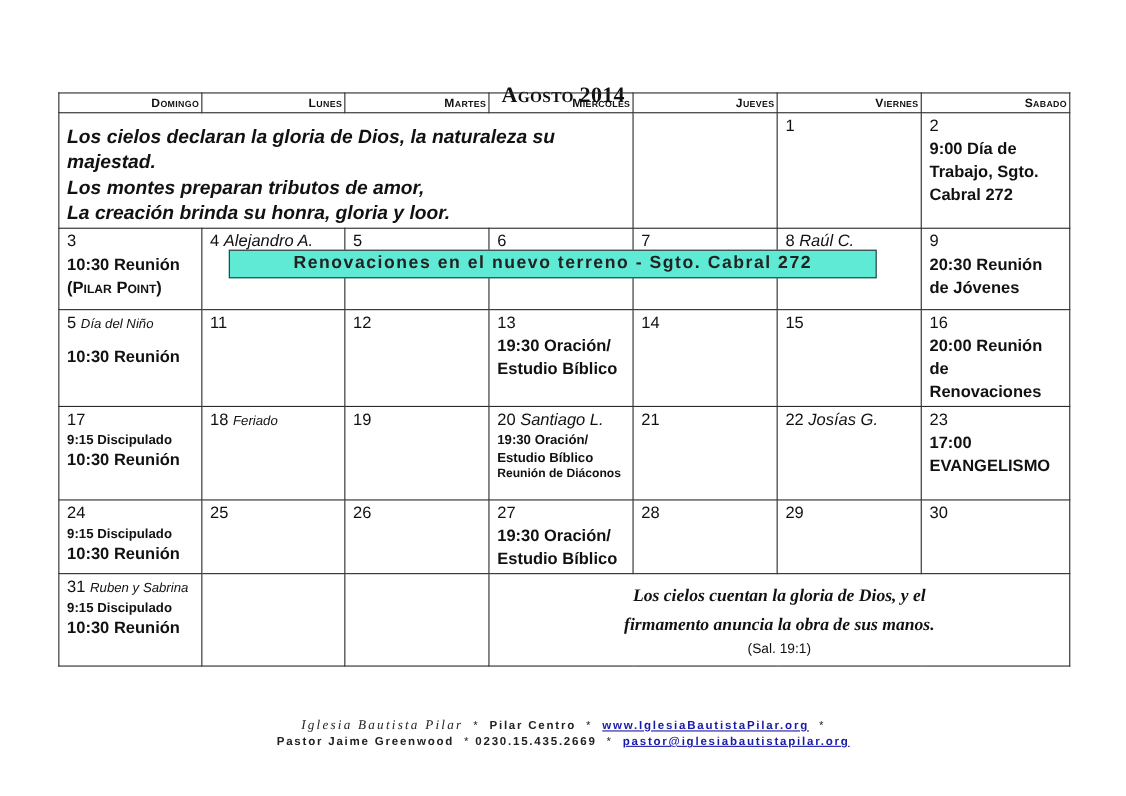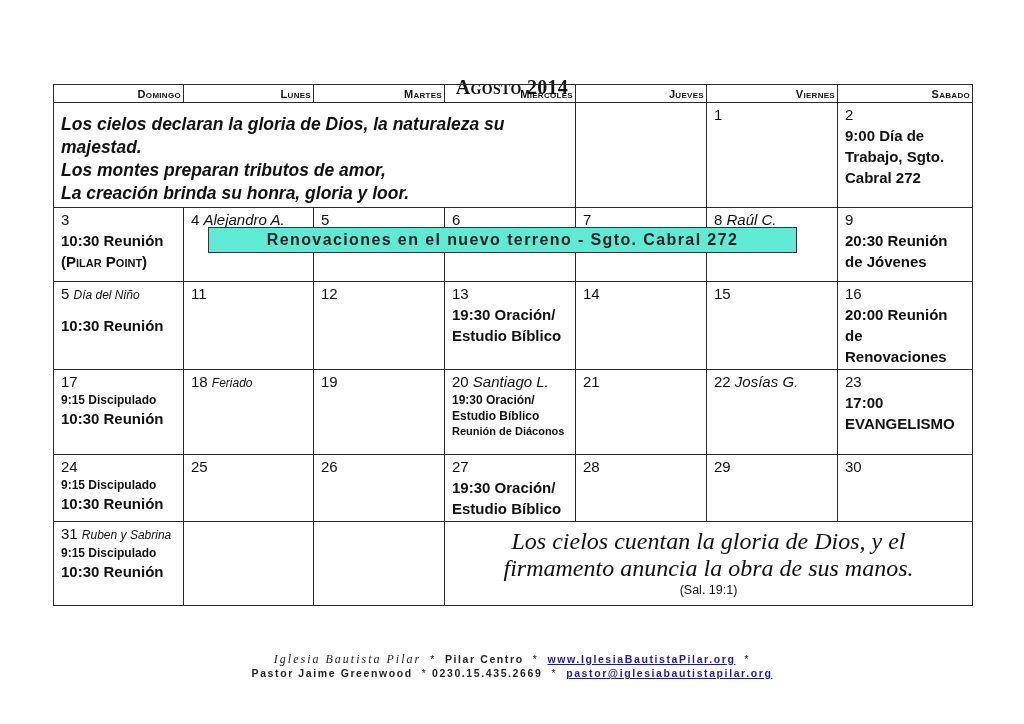--- a/index.html
+++ b/index.html
@@ -12,21 +12,21 @@
   .num { font-size:15px; line-height:20px; display:block; }
   .num i { font-style:italic; }
   .ev { font-size:15px; font-weight:bold; line-height:21px; display:block; }
   .ev-sm { font-size:12px; font-weight:bold; line-height:16px; display:block; }
   .ev-xs { font-size:11px; font-weight:bold; line-height:15px; display:block; }
   .note-sm { font-size:12px; font-style:italic; }
   .gap { height:10px; display:block; }
   .sc { font-variant:small-caps; }
   .quote1 { text-align:left; font-style:italic; font-weight:bold; font-size:17.5px; line-height:23px; padding-top:10px !important; }
   .quote2 { text-align:center; padding-top:6px !important; }
-  .quote2 .q { font-family:"Liberation Serif","DejaVu Serif", serif; font-style:italic; font-weight:normal; font-size:24px; line-height:27px; display:block; }
+  .quote2 .q { font-family:"Liberation Serif","DejaVu Serif", serif; font-style:italic; font-weight:bold; font-size:16px; line-height:27px; display:block; }
   .quote2 .ref { font-size:12.5px; display:block; margin-top:1px; }
   .banner { position:absolute; left:208px; top:227px; width:589px; height:26px; background:#5eead4; border:1.5px solid #333; box-sizing:border-box; text-align:center; font-size:16px; font-weight:bold; line-height:23px; letter-spacing:1.4px; color:#222; }
   .footer { position:absolute; left:0; width:1024px; top:652px; text-align:center; font-size:10.5px; line-height:14px; letter-spacing:1.6px; color:#222; }
   .footer .ib { font-family:"Liberation Serif","DejaVu Serif", serif; font-style:italic; font-size:12px; letter-spacing:2px; }
   .footer .b { font-weight:bold; }
   .footer a { color:#1a1aa8; text-decoration:underline; font-weight:bold; }
 </style>
 </head>
 <body>
 

